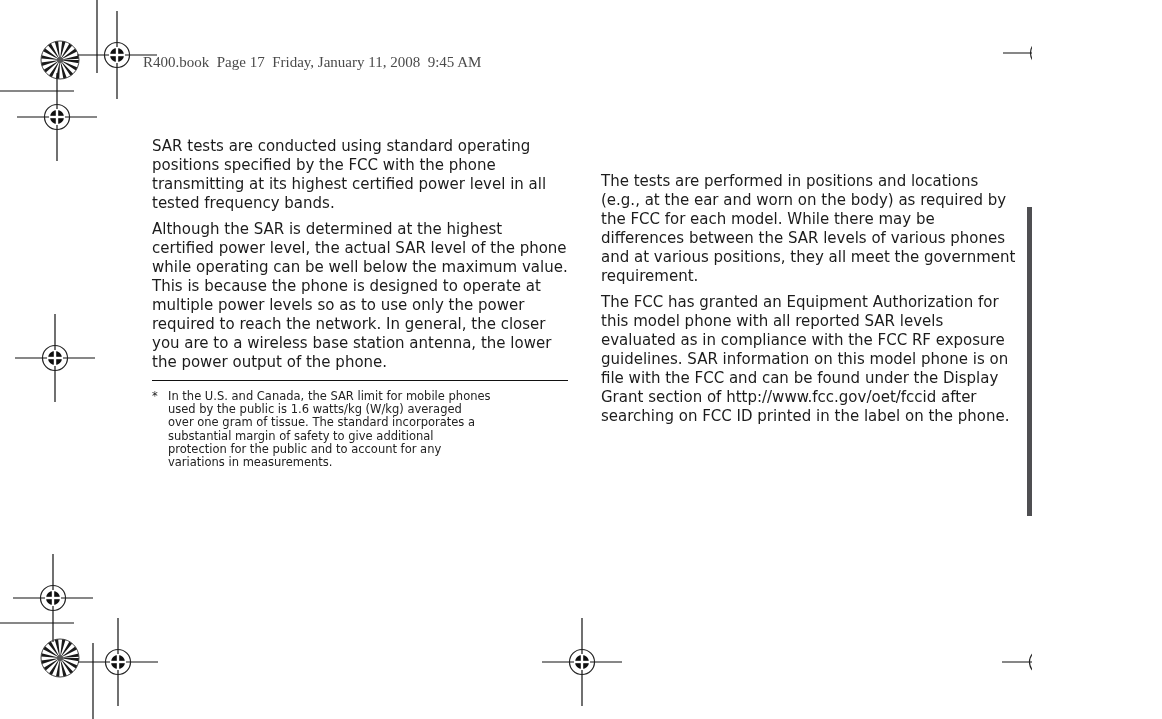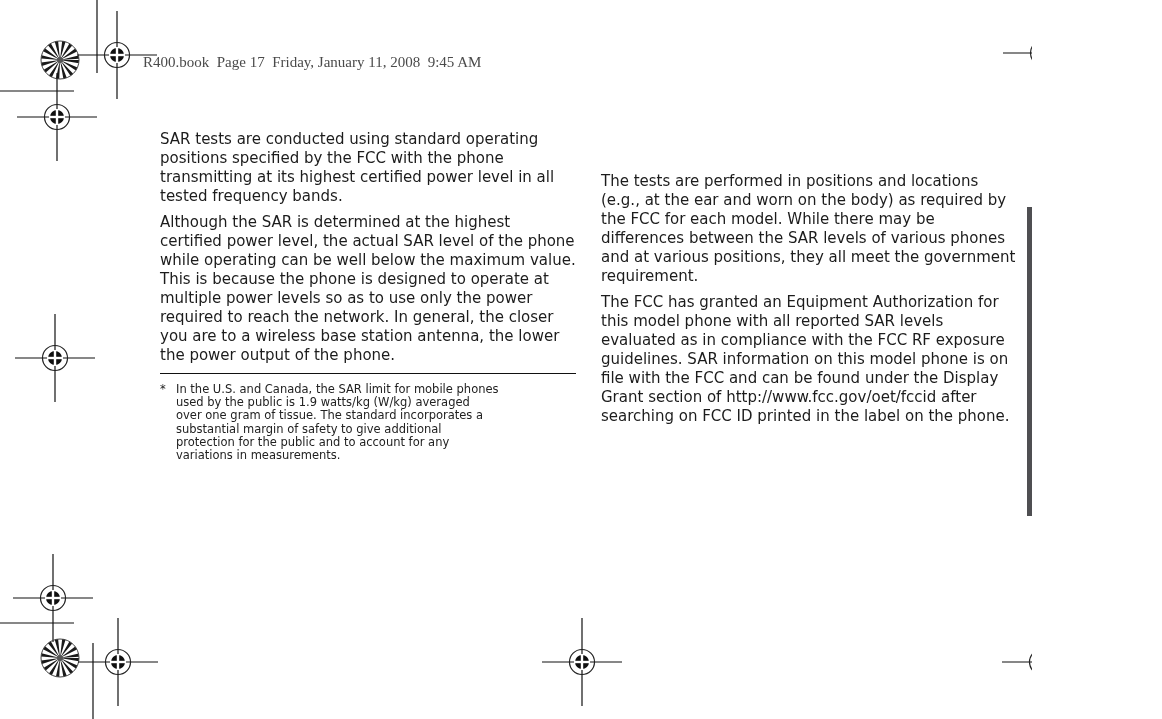--- a/index.html
+++ b/index.html
@@ -12,21 +12,21 @@
   .hair { stroke:#111; stroke-width:1.2; }
   .ring { fill:none; stroke:#222; stroke-width:1.2; }
 
   .header-stamp {
     position:absolute; left:143px; top:54px;
     font-family:"Liberation Serif", serif;
     font-size:15px; color:#4a4a4a; white-space:pre;
   }
 
   .col { position:absolute; top:130px; }
-  .col-left  { left:160px; width:418px; }
+  .col-left  { left:152px; width:418px;margin-top:7px; }
   .col-right { left:601px; width:418px;margin-top:42px; }
   .body-para {
     margin:0 0 7px 0;
     font-size:15px; line-height:19px; color:#1c1c1c;
     white-space:pre;
   }
   .footnote-rule {
     border:none; border-top:1.5px solid #111;
     width:416px; margin:8px 0 9px 0;
   }
@@ -117,21 +117,21 @@
 while operating can be well below the maximum value.
 This is because the phone is designed to operate at
 multiple power levels so as to use only the power
 required to reach the network. In general, the closer
 you are to a wireless base station antenna, the lower
 the power output of the phone.</p>
     <hr class="footnote-rule">
     <div class="footnote">
       <span class="marker">*</span>
       <span class="fn-text">In the U.S. and Canada, the SAR limit for mobile phones
-used by the public is 1.9 watts/kg (W/kg) averaged
+used by the public is 1.6 watts/kg (W/kg) averaged
 over one gram of tissue. The standard incorporates a
 substantial margin of safety to give additional
 protection for the public and to account for any
 variations in measurements.</span>
     </div>
   </div>
 
   <div class="col col-right">
     <p class="body-para">The tests are performed in positions and locations
 (e.g., at the ear and worn on the body) as required by

